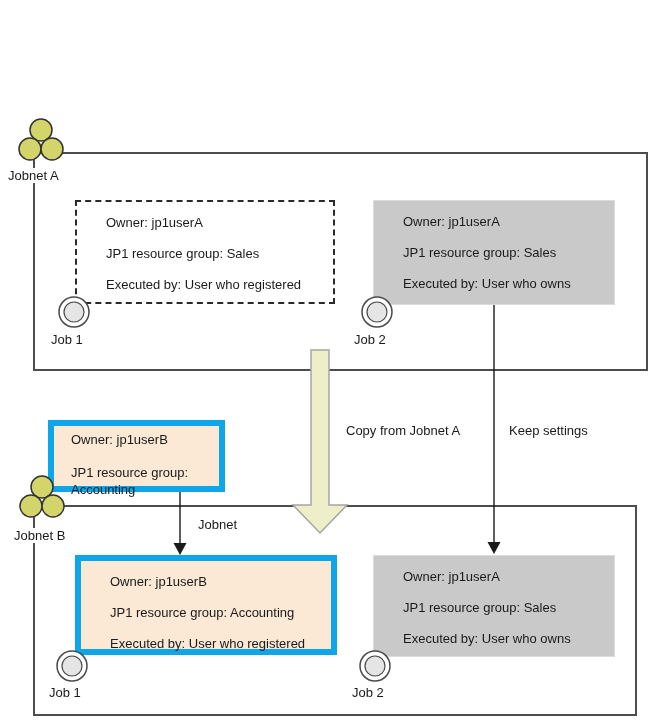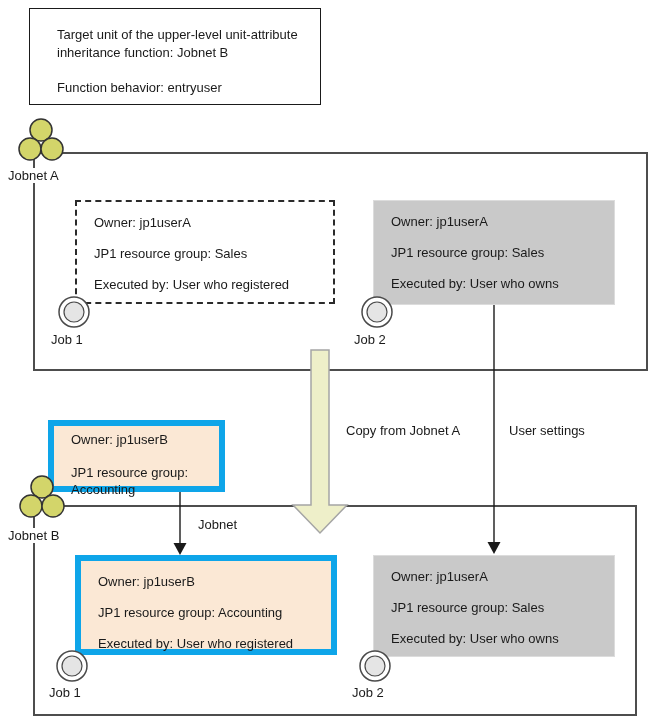--- a/index.html
+++ b/index.html
@@ -14,29 +14,29 @@
     background:#fff;padding:17px 8px 0 27px;line-height:18px;z-index:3;}
   .info-box .behavior{margin-top:17px;}
 
   
   .jobnet-rect{border:2px solid #4d4d4d;background:transparent;z-index:1;}
   .rect-a{left:33px;top:152px;width:615px;height:219px;}
   .rect-b{left:33px;top:505px;width:604px;height:211px;}
 
   .jobnet-label{background:#fff;padding:0 3px;z-index:5;white-space:nowrap;margin-top:9px;}
   .label-a{left:5px;top:159px;}
-  .label-b{left:5px;top:519px;text-align:right;}
+  .label-b{left:11px;top:519px;text-align:right;}
 
   .jobnet-icon{z-index:6;}
   .icon-a{left:18px;top:116px;}
   .icon-b{left:19px;top:473px;}
 
   
   .attr-box{padding:13px 6px 0 17px;z-index:3;}
-  .attr-box .attr-line{line-height:15px;margin:0 0 16px 0;white-space:nowrap;}
+  .attr-box .attr-line{line-height:15px;margin:0 0 16px 12px;white-space:nowrap;}
   .box-dashed{left:75px;top:200px;width:260px;height:104px;border:2px dashed #2a2a2a;background:#fff;}
   .box-gray{background:#c9c9c9;border:1px solid #dcdcdc;}
   .box-gray-a{left:373px;top:200px;width:242px;height:105px;}
   .box-gray-b{left:373px;top:555px;width:242px;height:102px;}
   .box-peach{background:#fbe8d5;border:6px solid #0ea5e9;}
   .box-peach-b{left:75px;top:555px;width:262px;height:100px;}
   .box-inherit-src{left:48px;top:420px;width:177px;height:72px;padding:6px 6px 0 17px;z-index:3;}
   .box-inherit-src .attr-line{margin:0 0 16px 0;line-height:16px;}
   .box-inherit-src .wrap{white-space:normal;line-height:17px;}
 
@@ -48,24 +48,20 @@
   .flow-label{z-index:4;white-space:nowrap;background:#fff;padding:0 2px;}
 
   
   #arrow-layer{left:0;top:0;width:651px;height:720px;z-index:2;pointer-events:none;}
 </style>
 </head>
 <body>
 
 <div id="canvas">
 
-  <div class="abs info-box">
-    <div>Target unit of the upper-level unit-attribute inheritance function: Jobnet B</div>
-    <div class="behavior">Function behavior: entryuser</div>
-  </div>
 
   <div class="abs jobnet-rect rect-a"></div>
   <div class="abs jobnet-rect rect-b"></div>
 
   <svg id="arrow-layer" class="abs" viewBox="0 0 651 720" xmlns="http://www.w3.org/2000/svg">
 
     <polygon points="311,350 329,350 329,505 347,505 320,533 293,505 311,505" fill="#eeefc9" stroke="#a5a5a5" stroke-width="1.5"></polygon>
 
     <g>
       <line x1="494" y1="305" x2="494" y2="543" stroke="#1a1a1a" stroke-width="1.4"></line>
@@ -101,21 +97,21 @@
     <div class="attr-line">Executed by: User who registered</div>
   </div>
 
   <div class="abs attr-box box-gray box-gray-b">
     <div class="attr-line">Owner: jp1userA</div>
     <div class="attr-line">JP1 resource group: Sales</div>
     <div class="attr-line">Executed by: User who owns</div>
   </div>
 
   <div class="abs flow-label" style="left:344px;top:423px;">Copy from Jobnet A</div>
-  <div class="abs flow-label" style="left:507px;top:423px;">User settings</div>
+  <div class="abs flow-label" style="left:507px;top:423px;">Keep settings</div>
   <div class="abs flow-label" style="left:196px;top:517px;">Jobnet</div>
 
   <svg class="abs jobnet-icon icon-a" width="46" height="46" xmlns="http://www.w3.org/2000/svg">
     <circle cx="23" cy="14" r="11" fill="#d3d56a" stroke="#333" stroke-width="1.5"></circle>
     <circle cx="12" cy="33" r="11" fill="#d3d56a" stroke="#333" stroke-width="1.5"></circle>
     <circle cx="34" cy="33" r="11" fill="#d3d56a" stroke="#333" stroke-width="1.5"></circle>
   </svg>
   <svg class="abs jobnet-icon icon-b" width="46" height="46" xmlns="http://www.w3.org/2000/svg">
     <circle cx="23" cy="14" r="11" fill="#d3d56a" stroke="#333" stroke-width="1.5"></circle>
     <circle cx="12" cy="33" r="11" fill="#d3d56a" stroke="#333" stroke-width="1.5"></circle>

